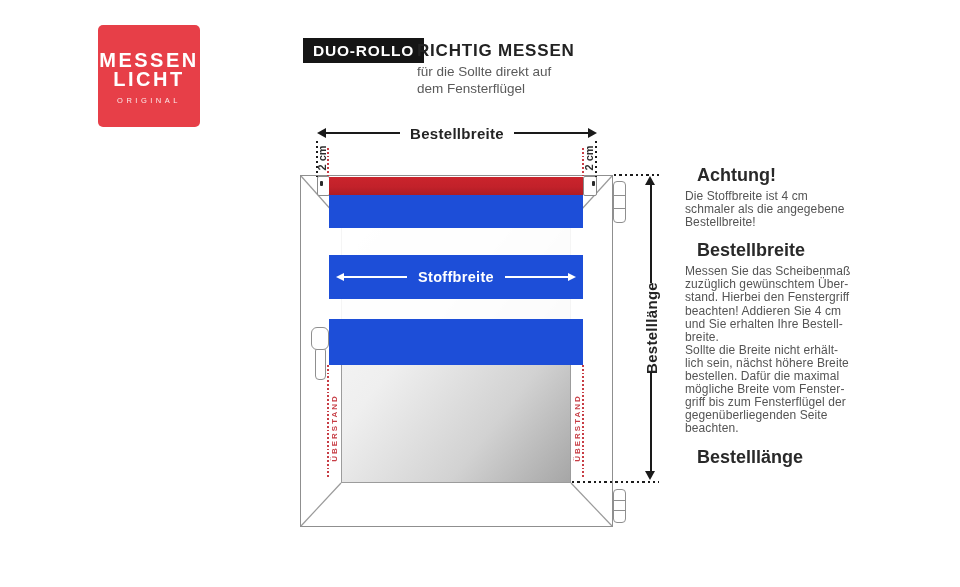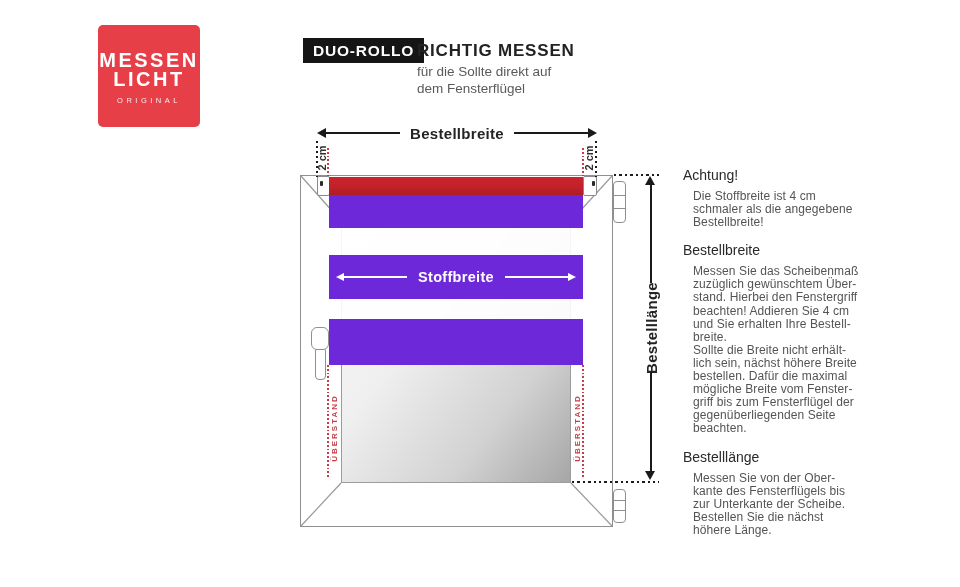--- a/index.html
+++ b/index.html
@@ -37,21 +37,21 @@
   .hinge.top { left:613px; top:181px; height:42px; }
   .hinge.bottom { left:613px; top:489px; height:34px; }
 
   
   .bracket { top:176px; width:13px; height:20px; background:#fff; border:1px solid #8a8a8a;
              border-radius:2px; z-index:4; }
   .bracket.l { left:317px; } .bracket.r { left:583px; width:14px; }
   .bracket-dot { top:181px; width:3px; height:5px; background:#2a2a2a; border-radius:1px; z-index:5; }
   .tube { left:329px; top:177px; width:254px; height:18px; z-index:5;
           background:linear-gradient(#ca242c 0%, #c2212a 55%, #ad1c24 100%); }
-  .band { left:329px; width:254px; background:#6d28d9; z-index:5; }
+  .band { left:329px; width:254px; background:#1d4ed8; z-index:5; }
   .band.a { top:195px; height:33px; }
   .band.b { top:255px; height:44px; display:flex; align-items:center; padding:0 7px; }
   .band.c { top:319px; height:46px; }
   .gapstrip { left:329px; width:254px; background:rgba(255,255,255,0.9); z-index:5; }
   .gap1 { top:228px; height:27px; } .gap2 { top:299px; height:20px; }
   .sb-line { flex:1; height:1.6px; background:#fff; }
   .sb-label { color:#fff; font-size:14.5px; font-weight:bold; margin:0 11px; letter-spacing:0.3px; }
   .wtri { width:0; height:0; border:4.5px solid transparent; }
   .wtri.l { border-right:8px solid #fff; border-left:0; }
   .wtri.r { border-left:8px solid #fff; border-right:0; }
@@ -72,22 +72,22 @@
     background-image:repeating-linear-gradient(to bottom,#c73d45 0 1.8px,transparent 1.8px 3.8px); }
 
   .vlabel { position:absolute; white-space:nowrap; transform:translate(-50%,-50%) rotate(-90deg); }
   .two-cm { font-size:11px; font-weight:bold; color:#2e2e2e; z-index:7; }
   .overhang { font-size:8px; font-weight:bold; letter-spacing:2px; color:#c73d45; z-index:3; }
   .len-label { font-size:15px; font-weight:bold; color:#242424; letter-spacing:0.3px; z-index:6; }
   .vshaft { width:1.6px; background:#1a1a1a; z-index:6; }
 
   
   .info { left:681px; top:166px; width:205px; }
-  .info h3 { font-size:14px; font-weight:normal; color:#292929; line-height:19px; margin:0 2px 5px; }
-  .info p { font-size:12px; color:#545454; line-height:13.1px; margin:0 12px 12px;
+  .info h3 { font-size:18px; font-weight:bold; color:#292929; line-height:19px; margin:0 16px 5px; }
+  .info p { font-size:12px; color:#545454; line-height:13.1px; margin:0 4px 12px;
             white-space:pre-line; letter-spacing:0.1px; }
 
   svg.diag { position:absolute; left:299px; top:174px; z-index:1; }
 </style>
 </head>
 <body>
 
 <div class="abs logo">
   <div class="big">MESSEN</div>
   <div class="big">LICHT</div>
@@ -169,18 +169,13 @@
 und Sie erhalten Ihre Bestell-
 breite.
 Sollte die Breite nicht erhält-
 lich sein, nächst höhere Breite
 bestellen. Dafür die maximal
 mögliche Breite vom Fenster-
 griff bis zum Fensterflügel der
 gegenüberliegenden Seite
 beachten.</p>
   <h3>Bestelllänge</h3>
-  <p>Messen Sie von der Ober-
-kante des Fensterflügels bis
-zur Unterkante der Scheibe.
-Bestellen Sie die nächst
-höhere Länge.</p>
 </div>
 
 </body></html>

